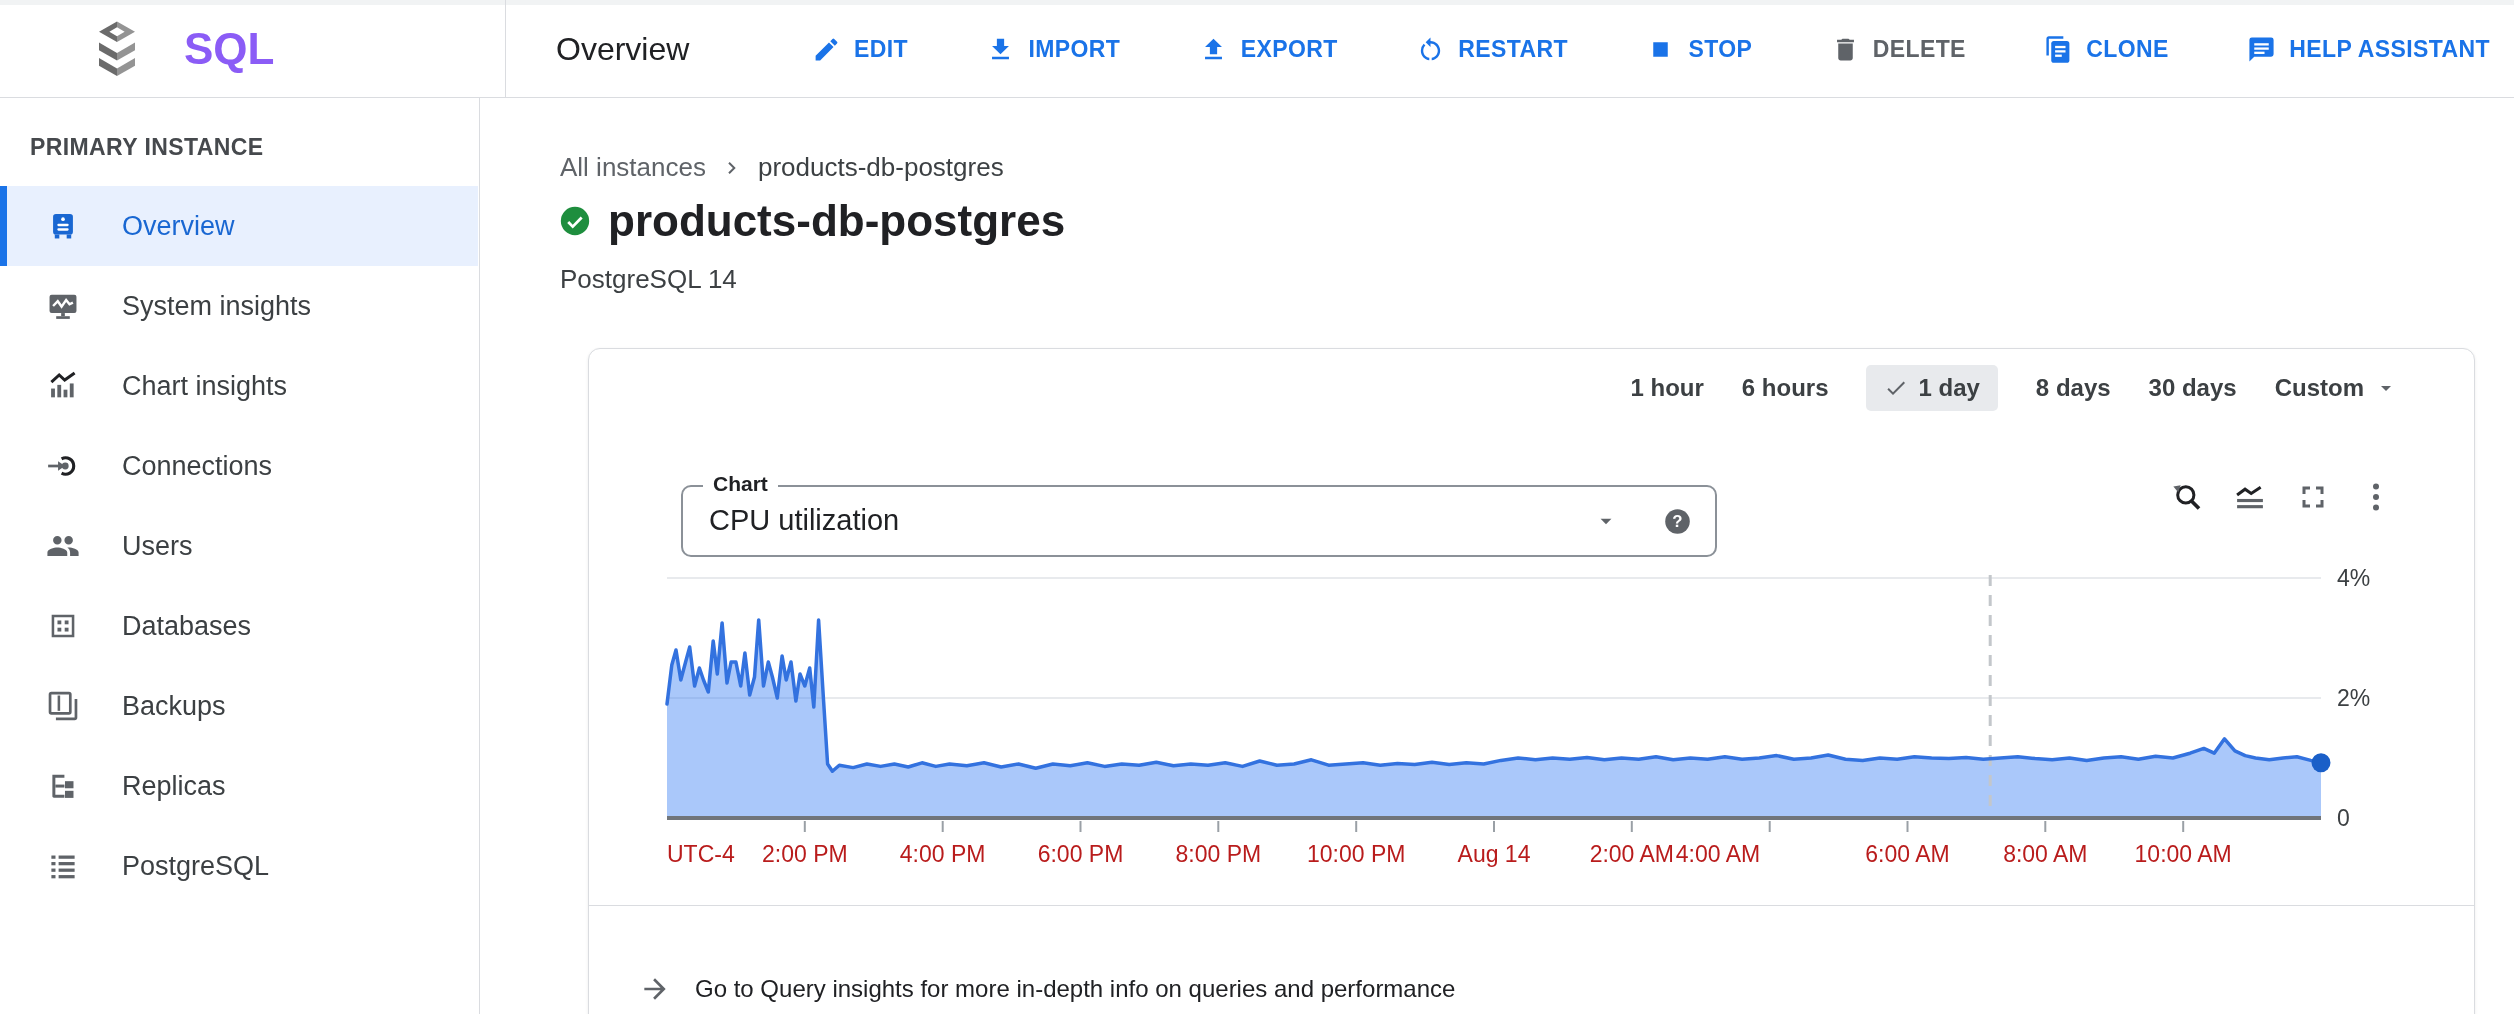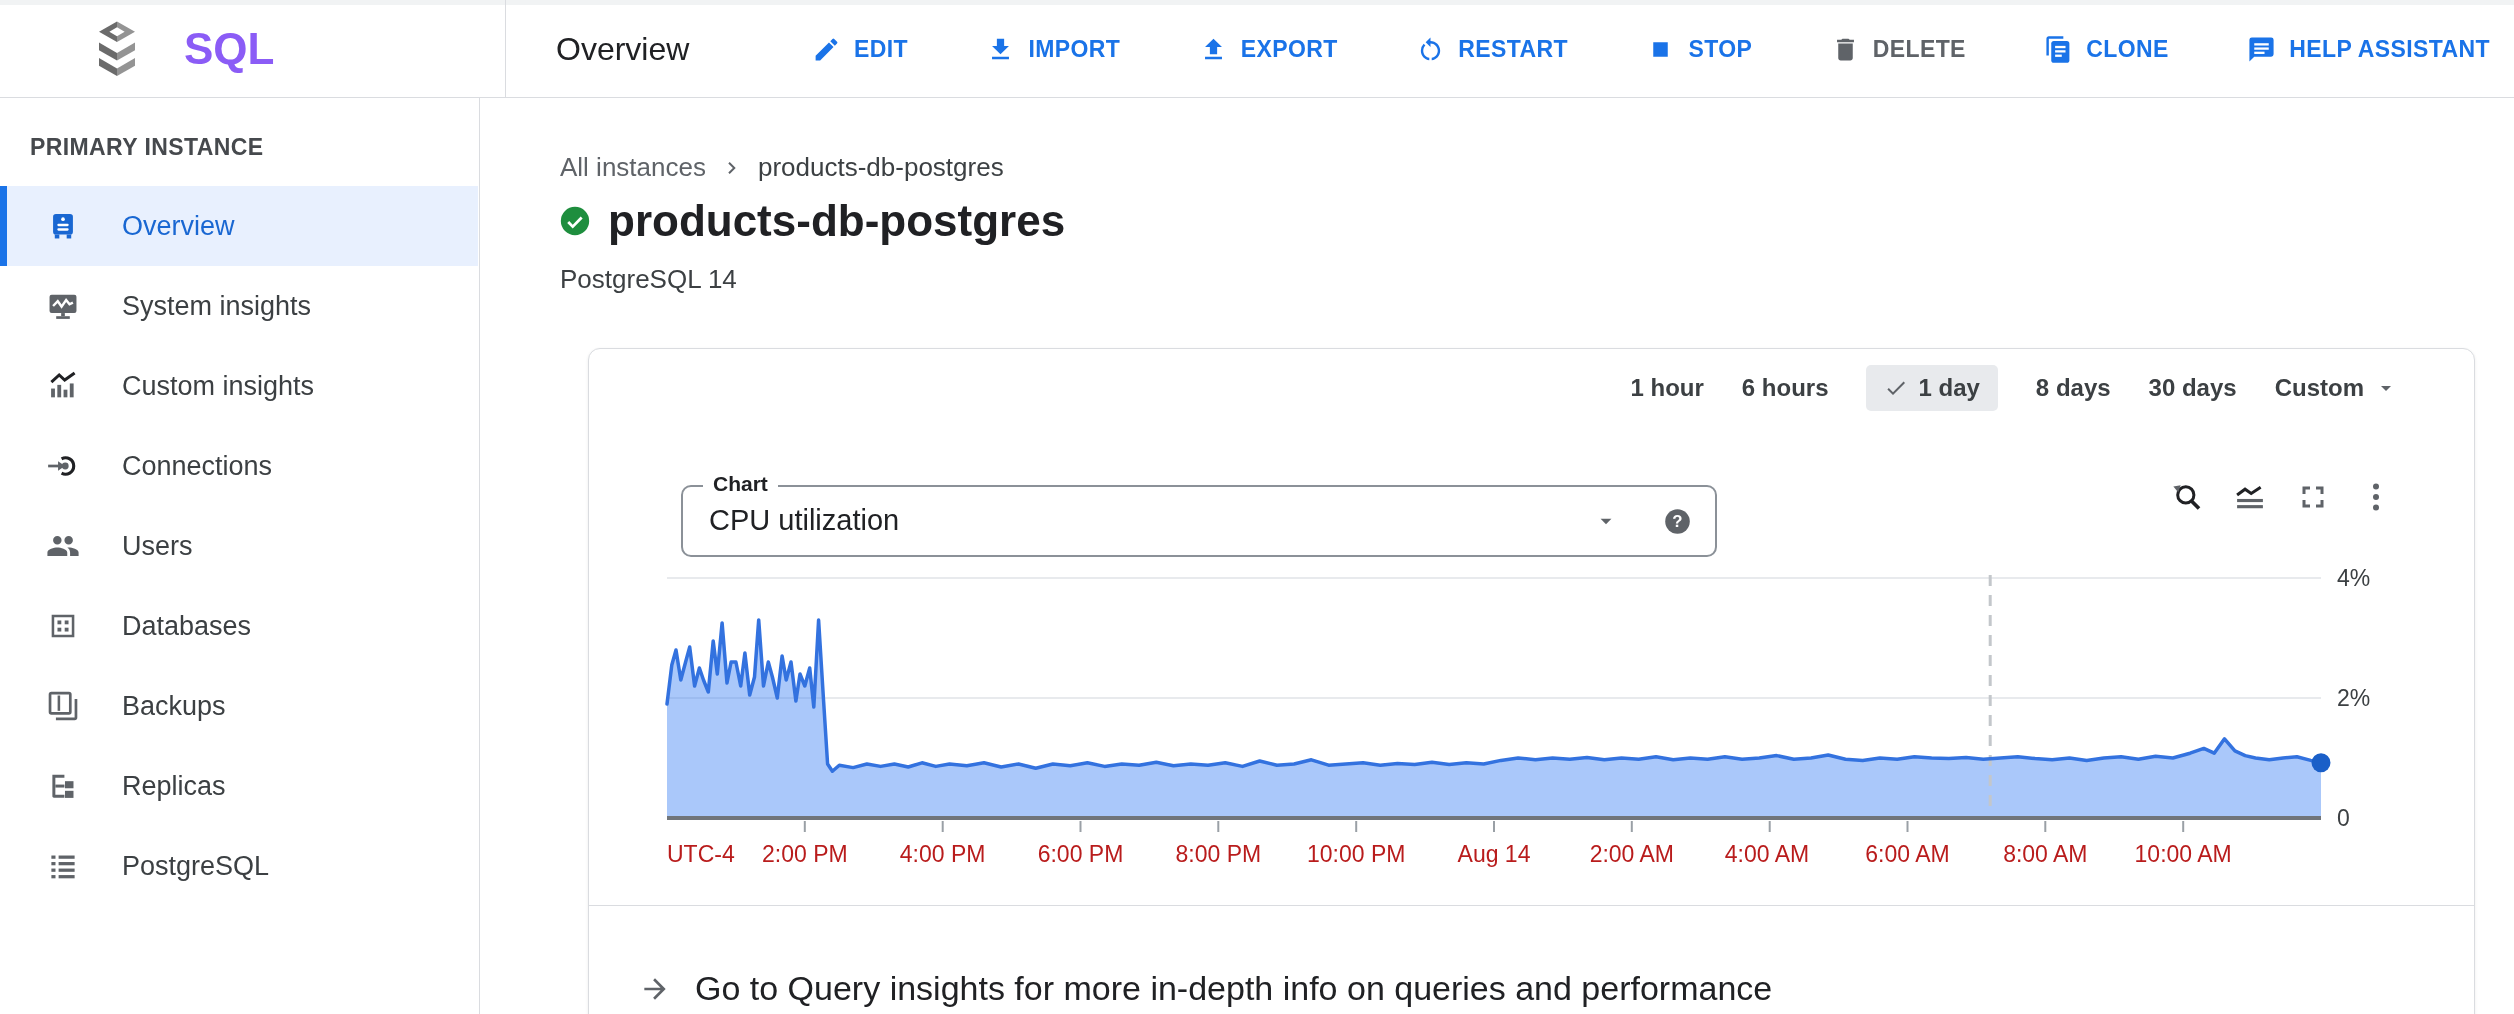--- a/index.html
+++ b/index.html
@@ -66,21 +66,21 @@
 
   #plot-wrap{position:absolute;left:78px;top:212px;width:1654px;height:272px;}
   #plot-svg{display:block;width:1654px;height:272px;overflow:visible;}
   .y-label{position:absolute;font-size:23px;color:#3c4043;}
   .x-label{position:absolute;top:492px;font-size:23px;color:#b91c1c;white-space:nowrap;}
   .x-label.centered{transform:translateX(-50%);}
 
   #card-divider{position:absolute;left:0;right:0;top:556px;height:1px;background:#dadce0;}
   #footer-link{position:absolute;left:50px;right:0;top:557px;bottom:0;display:flex;align-items:center;gap:24px;cursor:pointer;}
   #footer-arrow svg{width:32px;height:32px;fill:#5f6368;}
-  #footer-text{font-size:34px;color:#202124;}
+  #footer-text{font-size:24px;color:#202124;}
 </style>
 </head>
 <body>
 
 <div id="viewport">
 
   <header id="topbar">
     <div id="topstrip"></div>
     <div id="logo-area">
       <span class="icon">
@@ -203,21 +203,21 @@
         <div class="side-item">
           <span class="icon ">
             <svg viewBox="0 0 24 24">
               <rect x="3.6" y="13.8" width="2.7" height="6.2"></rect>
               <rect x="8" y="11.2" width="2.7" height="8.8"></rect>
               <rect x="12.4" y="14.6" width="2.7" height="5.4"></rect>
               <rect x="16.8" y="10.2" width="2.7" height="9.8"></rect>
               <polyline points="3.8,9.2 9.3,4.2 13.2,7.8 20.2,2.8" fill="none" stroke="currentColor" stroke-width="2.1"></polyline>
             </svg>
           </span>
-          <span class="side-label">Custom insights</span>
+          <span class="side-label">Chart insights</span>
         </div>
         <div class="side-item">
           <span class="icon ">
             <svg viewBox="0 0 24 24">
               <path d="M11 6.9a5.8 5.8 0 1 1 0 10.2" fill="none" stroke="currentColor" stroke-width="2.2"></path>
               <circle cx="13.6" cy="12" r="2.4"></circle>
               <rect x="1.5" y="11.05" width="7.5" height="1.9"></rect>
               <path d="M8.5 8.7l4.9 3.3-4.9 3.3z"></path>
             </svg>
           </span>
@@ -408,19 +408,19 @@
       <span class="y-label" style="left: 1748px; top: 336px;">2%</span>
       <span class="y-label" style="left: 1748px; top: 216px;">4%</span>
       <span class="x-label" style="left: 78px;">UTC-4</span>
       <span class="x-label centered" style="left: 215.833px;">2:00 PM</span>
       <span class="x-label centered" style="left: 353.667px;">4:00 PM</span>
       <span class="x-label centered" style="left: 491.5px;">6:00 PM</span>
       <span class="x-label centered" style="left: 629.333px;">8:00 PM</span>
       <span class="x-label centered" style="left: 767.167px;">10:00 PM</span>
       <span class="x-label centered" style="left: 905px;">Aug 14</span>
       <span class="x-label centered" style="left: 1042.83px;">2:00 AM</span>
-      <span class="x-label centered" style="left: 1178px; text-align: center;">4:00 AM</span>
+      <span class="x-label centered" style="left: 1129px; text-align: center;">4:00 AM</span>
       <span class="x-label centered" style="left: 1318.5px;">6:00 AM</span>
       <span class="x-label centered" style="left: 1456.33px;">8:00 AM</span>
       <span class="x-label centered" style="left: 1594.17px;">10:00 AM</span>
     </section>
 
 </div>
 
 </body></html>

